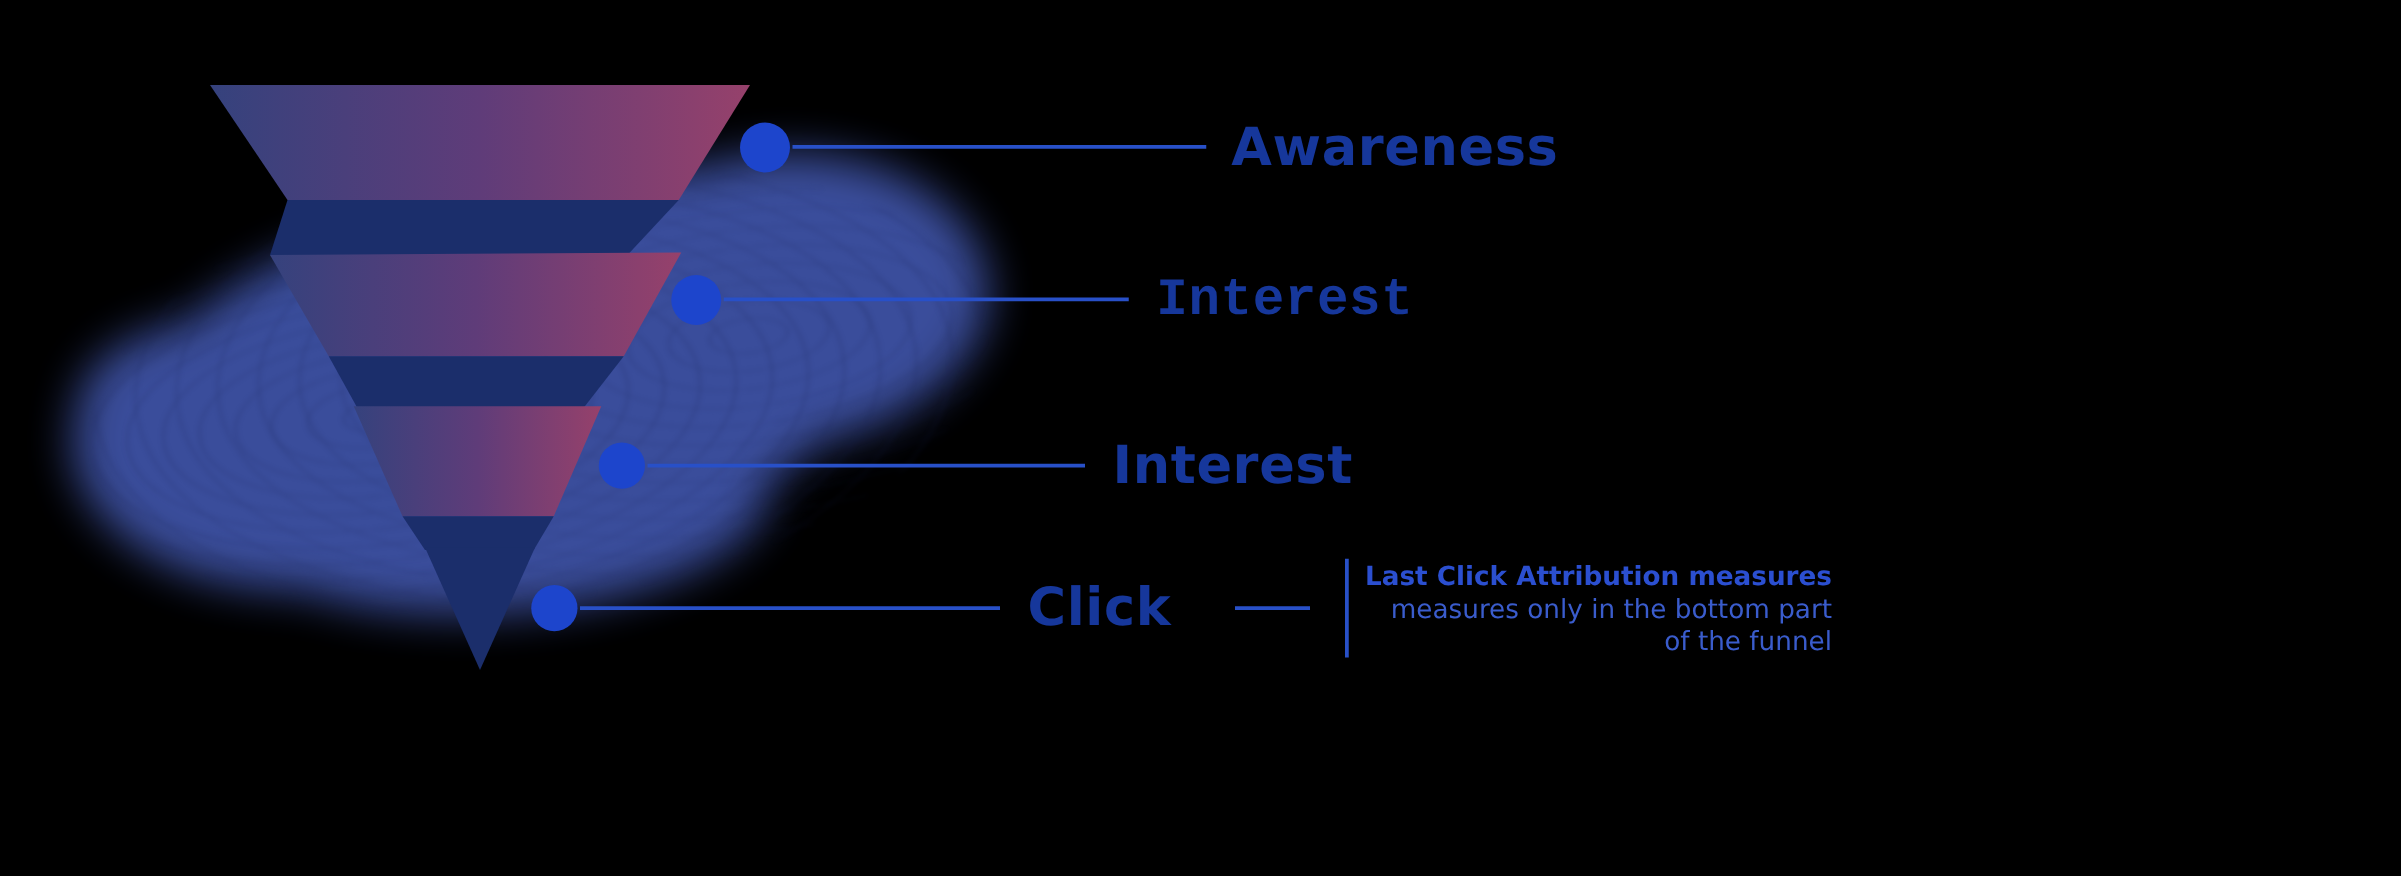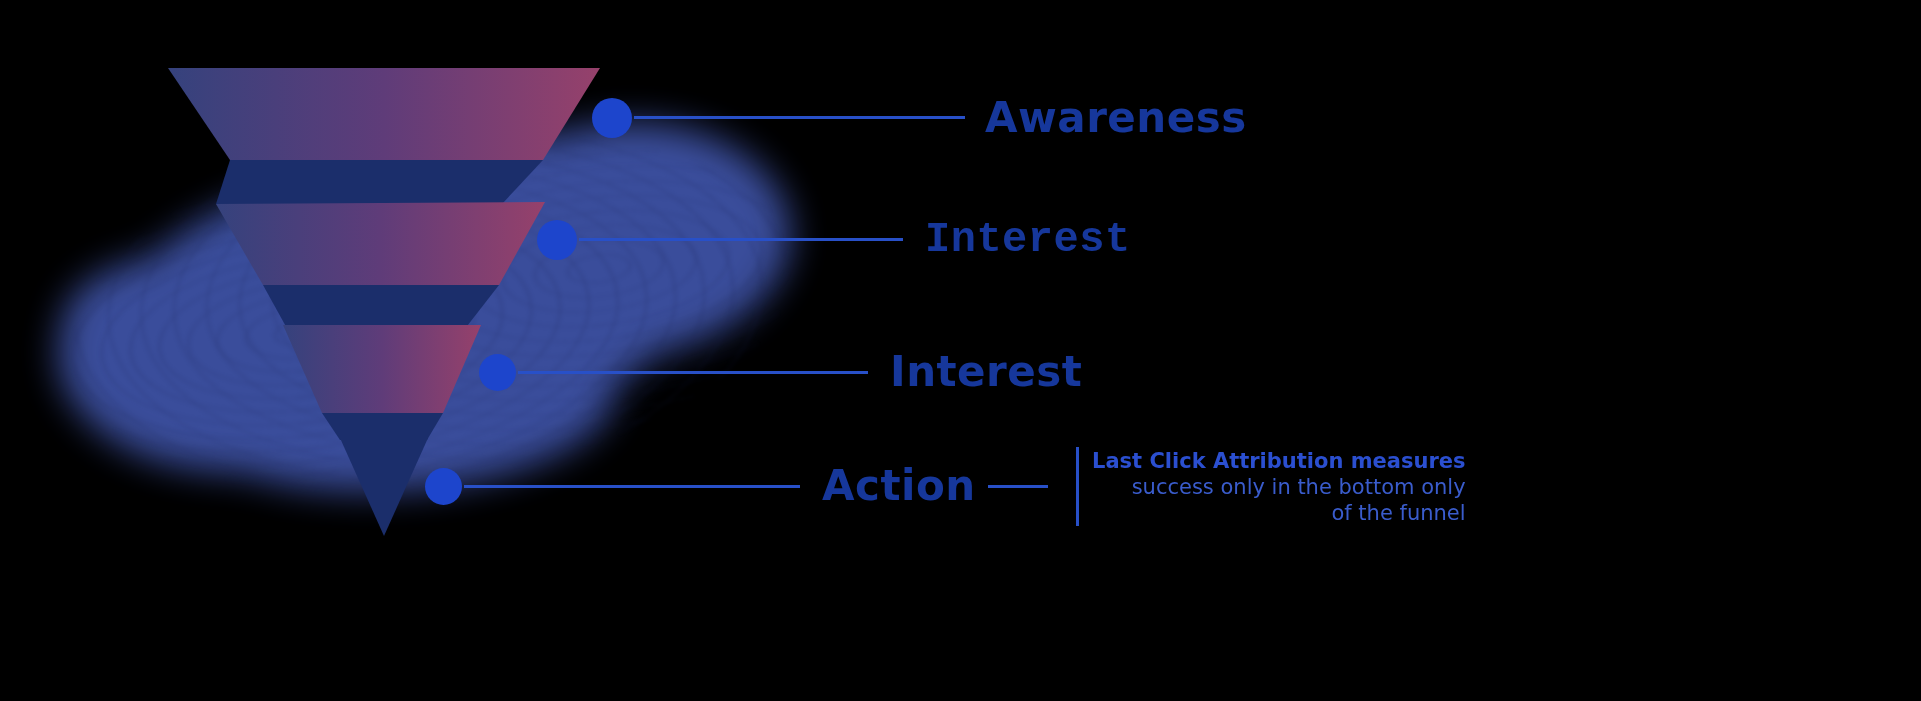--- a/index.html
+++ b/index.html
@@ -128,23 +128,23 @@
   <div class="dot" style="left:537px;top:220px;width:40px;height:40px;"></div>
   <div class="leader" style="left:579px;top:238px;width:324px;"></div>
   <div class="stage-label" style="left:925px;top:214px;font-family:Liberation Mono, monospace;">Interest</div>
 
   <div class="dot" style="left:479px;top:354px;width:37px;height:37px;"></div>
   <div class="leader" style="left:518px;top:371px;width:350px;"></div>
   <div class="stage-label" style="left:890px;top:346px;">Interest</div>
 
   <div class="dot" style="left:425px;top:468px;width:37px;height:37px;"></div>
   <div class="leader" style="left:464px;top:485px;width:336px;"></div>
-  <div class="stage-label" style="left:822px;top:460px;">Action</div>
+  <div class="stage-label" style="left:822px;top:460px;">Click</div>
   <div class="leader" style="left:988px;top:485px;width:60px;"></div>
   <div class="vbar" style="left:1076px;top:447px;height:79px;"></div>
 
   <div class="annotation" style="left:1092px;top:448px;text-align:right;">
     <div class="bold-line">Last Click Attribution measures</div>
-    <div>success only in the bottom only</div>
+    <div>measures only in the bottom part</div>
     <div>of the funnel</div>
   </div>
 
 </div>
 
 </body></html>

